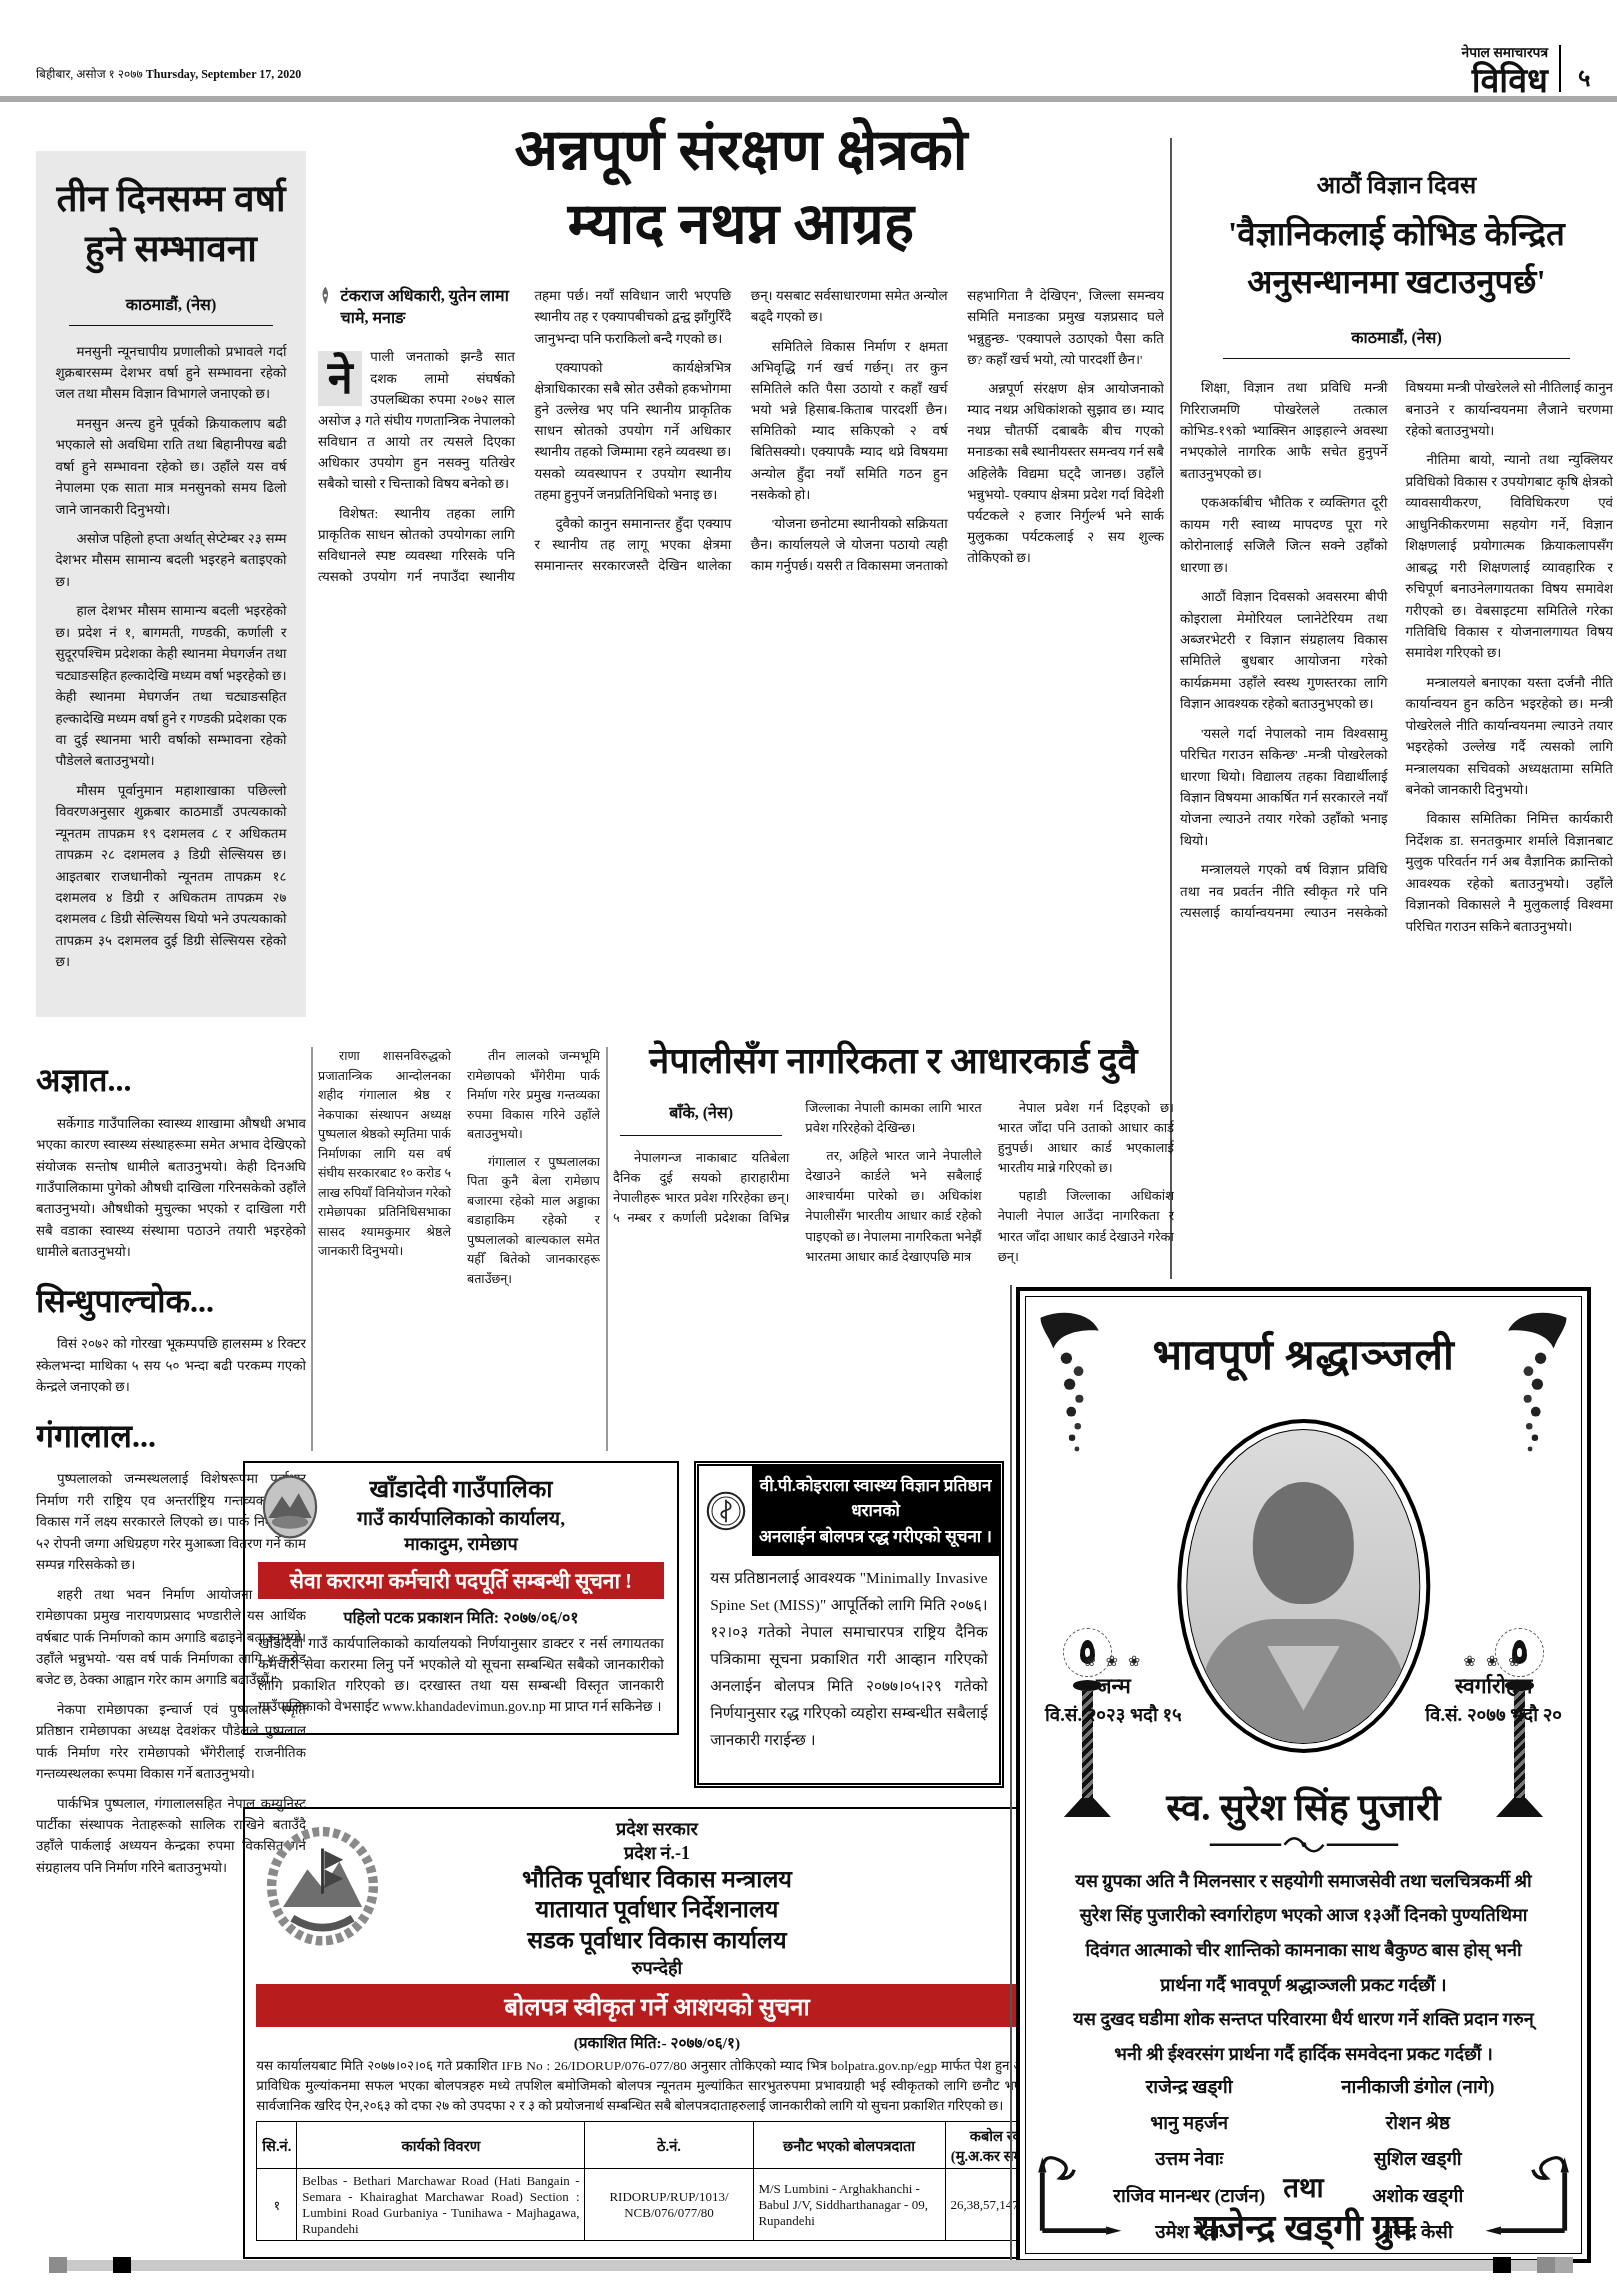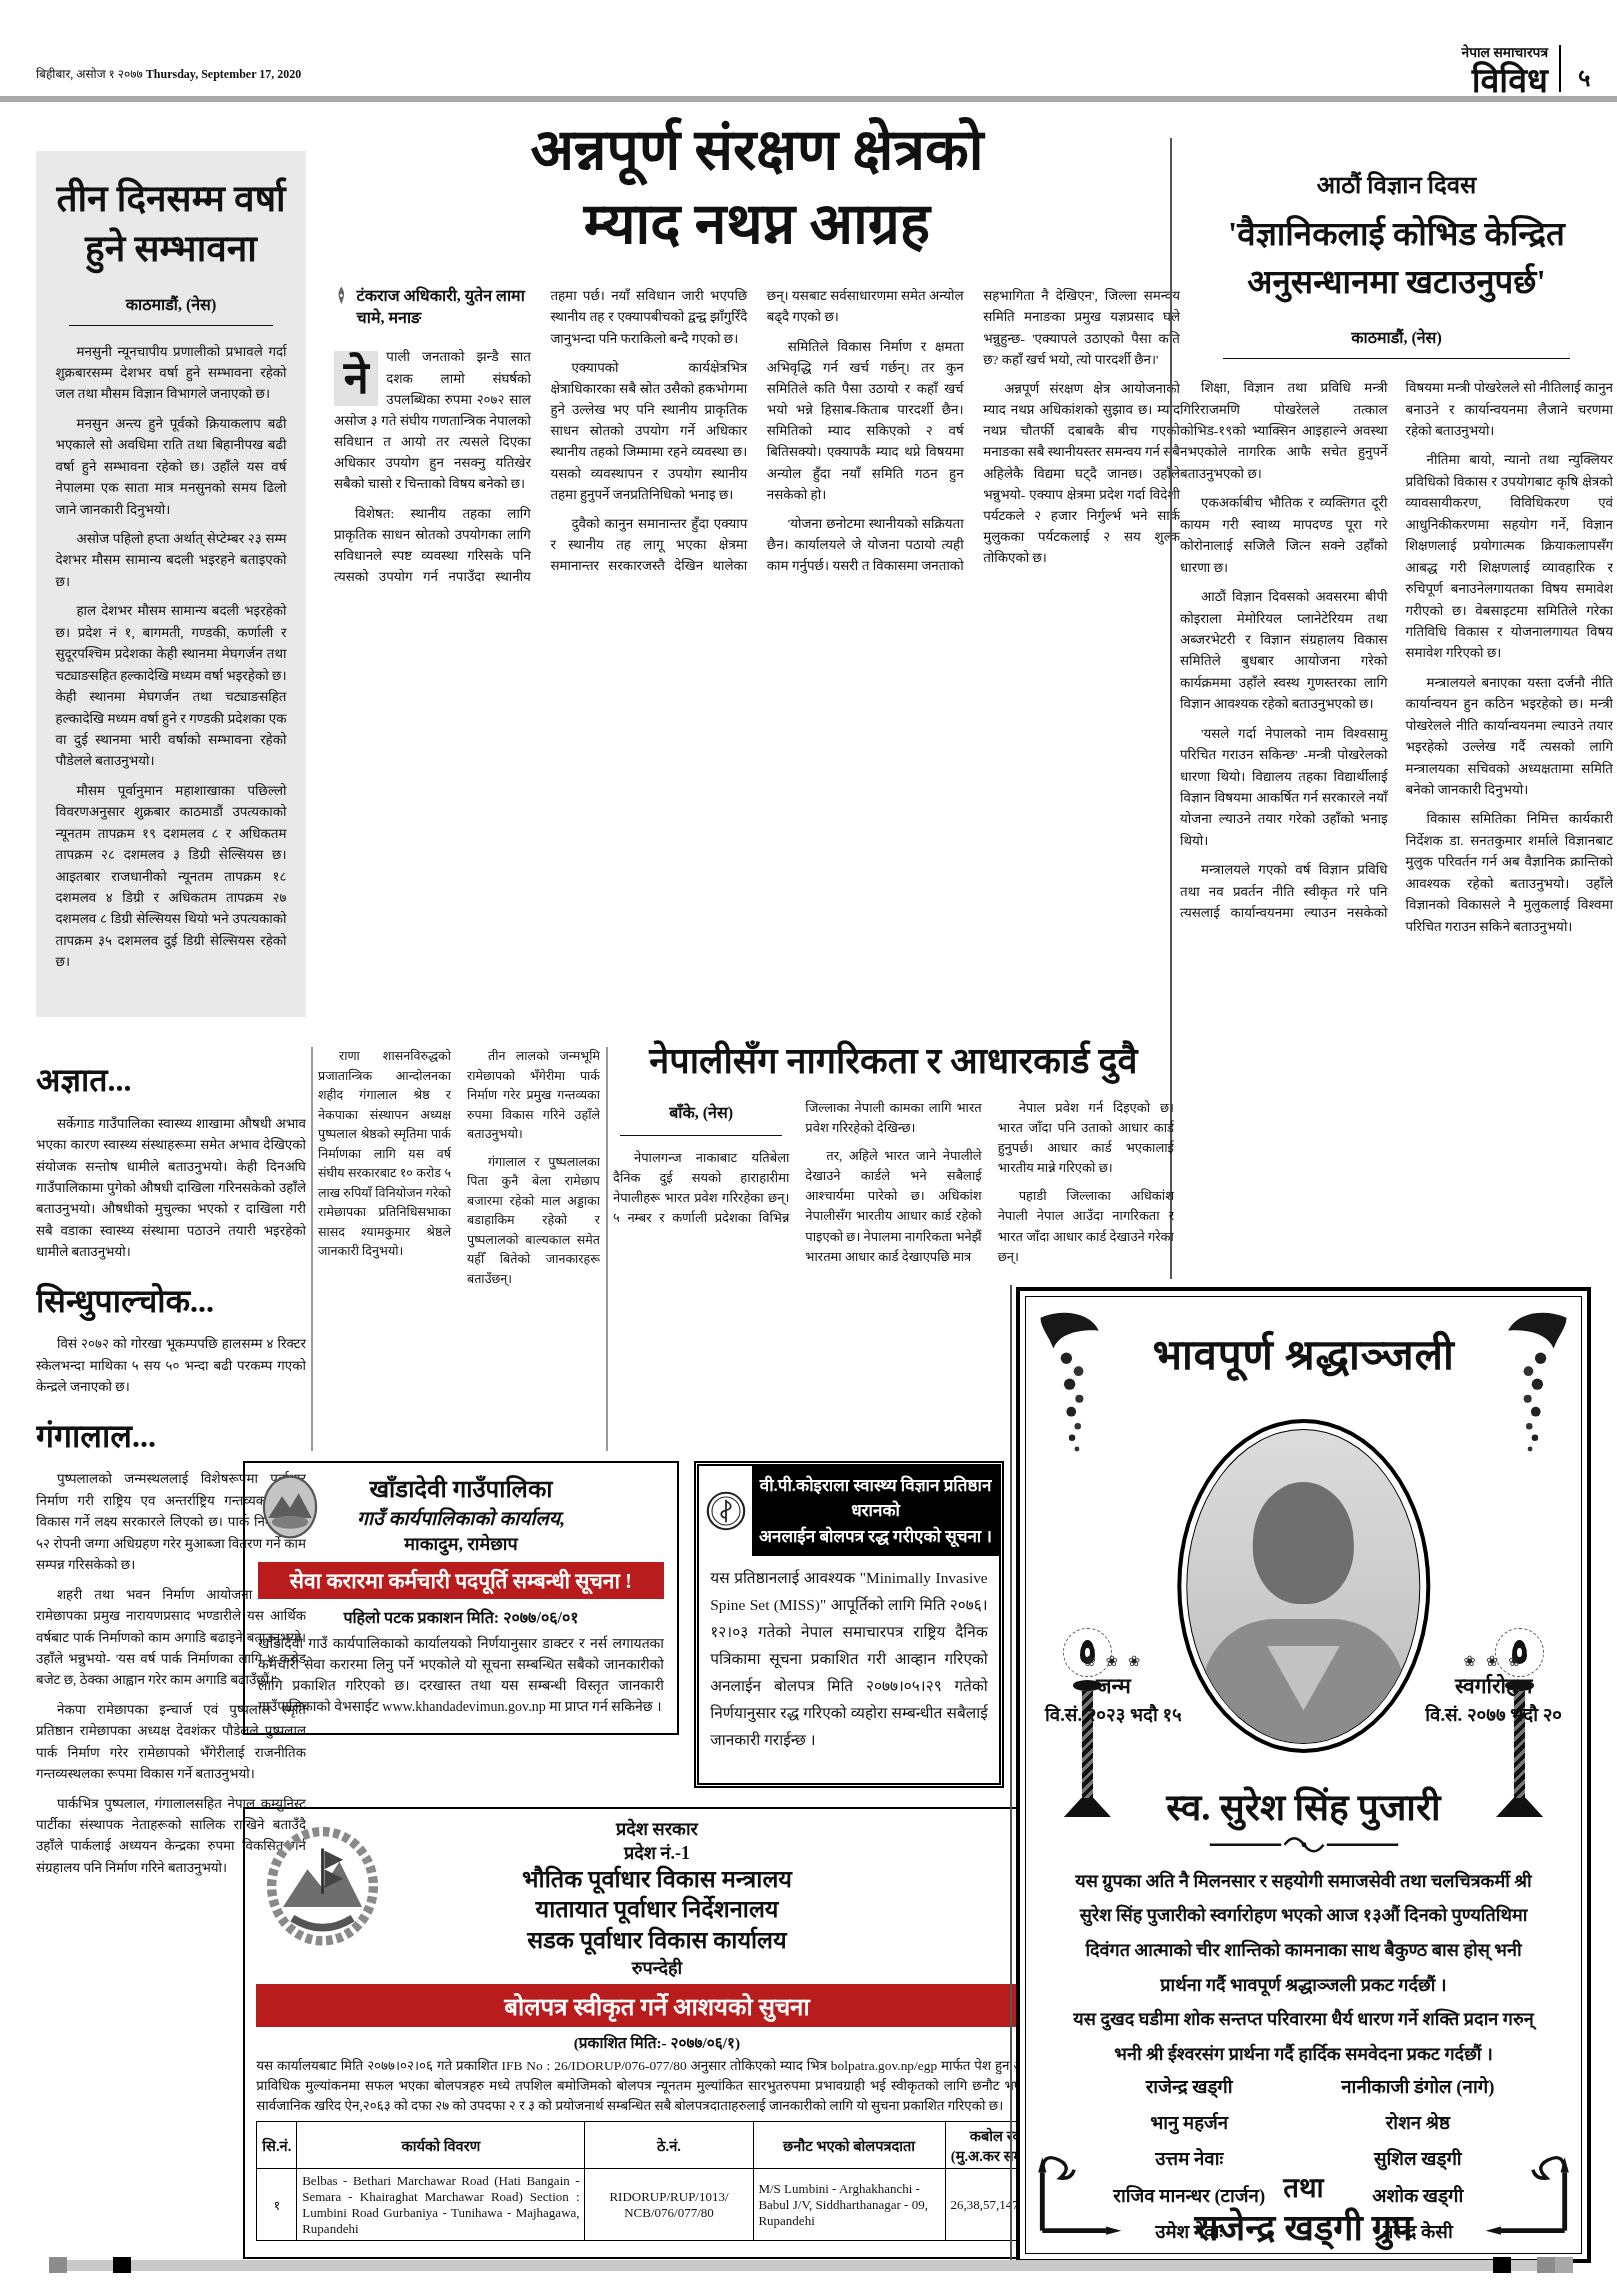--- a/index.html
+++ b/index.html
@@ -21,21 +21,21 @@
   .hdr-right .section{font-size:34px;font-weight:bold;}
   .hdr-vline{right:57px;top:45px;width:1.6px;height:47px;background:#000;}
   .hdr-pageno{right:27.6px;top:60px;font-size:24px;font-weight:bold;}
   .hdr-rule{left:0;top:96px;width:100%;height:5.7px;background:#a9a9a9;}
   
   .weather{left:36px;top:151px;width:270px;height:866px;background:#e9e9e9;padding:18px 19.5px;box-sizing:border-box;overflow:hidden;}
   .weather h2{margin:4.9px 0 0;font-size:37px;line-height:1.35;text-align:center;}
   .dateline{font-size:16px;font-weight:bold;text-align:center;margin:19.5px auto 14.6px;border-bottom:1.6px solid #111;padding-bottom:9.7px;width:88%;}
   .weather .bod{font-size:13.4px;line-height:1.6;}
   
-  .lead{left:334px;top:113px;width:846px;height:916px;overflow:hidden;}
+  .lead{left:318px;top:113px;width:846px;height:916px;overflow:hidden;}
   .lead h1{margin:0;font-size:57px;line-height:1.3;text-align:center;font-weight:bold;}
   .lead .bod{margin-top:24px;height:648px;column-count:4;column-gap:19.5px;font-size:13.4px;line-height:1.58;overflow:hidden;}
   .byline{display:flex;gap:8px;margin-bottom:18px;text-indent:0;}
   .byline .nm{font-size:16px;font-weight:bold;line-height:1.35;}
   .dropcap{float:left;font-size:45px;font-weight:bold;line-height:1;background:#e2e2e2;padding:4.9px 9.7px;margin:4.9px 8px 1.6px 0;}
   
   .science{left:1180px;top:138px;width:433px;height:1141px;overflow:hidden;}
   .science .kicker{font-size:24px;font-weight:bold;text-align:center;margin-top:29px;}
   .science h2{margin:11.3px 0 0;font-size:33px;line-height:1.45;text-align:center;}
   .science .bod{margin-top:18px;height:778px;column-count:2;column-gap:18px;font-size:13.4px;line-height:1.6;overflow:hidden;}
@@ -47,21 +47,21 @@
   .citizen .dateline{margin:3.2px auto 11.3px;width:92%;}
   
   .briefs{left:36px;top:1042px;width:270px;height:1214px;overflow:hidden;font-size:13.4px;line-height:1.6;}
   .briefs h3{margin:13px 0 6.5px;font-size:32px;}
   .jump{left:318px;top:1047px;width:282px;height:404px;column-count:2;column-gap:16px;font-size:12.6px;line-height:1.55;overflow:hidden;}
   
   .vr{background:#555;width:1.6px;}
   
   .khanda{left:243px;top:1461px;width:436px;height:274px;border:2.4px solid #000;box-sizing:border-box;padding:8px 13px;overflow:hidden;}
   .khanda .o1{font-size:24px;font-weight:bold;text-align:center;}
-  .khanda .o2{font-size:19.5px;font-weight:bold;text-align:center;font-style:italic;}
+  .khanda .o2{font-size:19.5px;font-weight:bold;text-align:center;}
   .khanda .o3{font-size:18px;font-weight:bold;text-align:center;}
   .blackbar{background:#b91c1c;color:#fff;font-weight:bold;text-align:center;padding:4.9px 3.2px;}
   .khanda .blackbar{font-size:21px;margin-top:6.5px;}
   .khanda .pub{font-size:16px;font-weight:bold;text-align:center;margin-top:6.5px;}
   .khanda .bod{font-size:14px;line-height:1.5;margin-top:4.9px;}
   .khanda-emblem{position:absolute;left:16px;top:11.3px;}
   
   .bpk{left:694px;top:1461px;width:310px;height:327px;border:5.7px double #000;box-sizing:border-box;overflow:hidden;}
   .bpk .hd{display:flex;align-items:stretch;}
   .bpk .logo{width:53px;background:#fff;display:flex;align-items:center;justify-content:center;}

